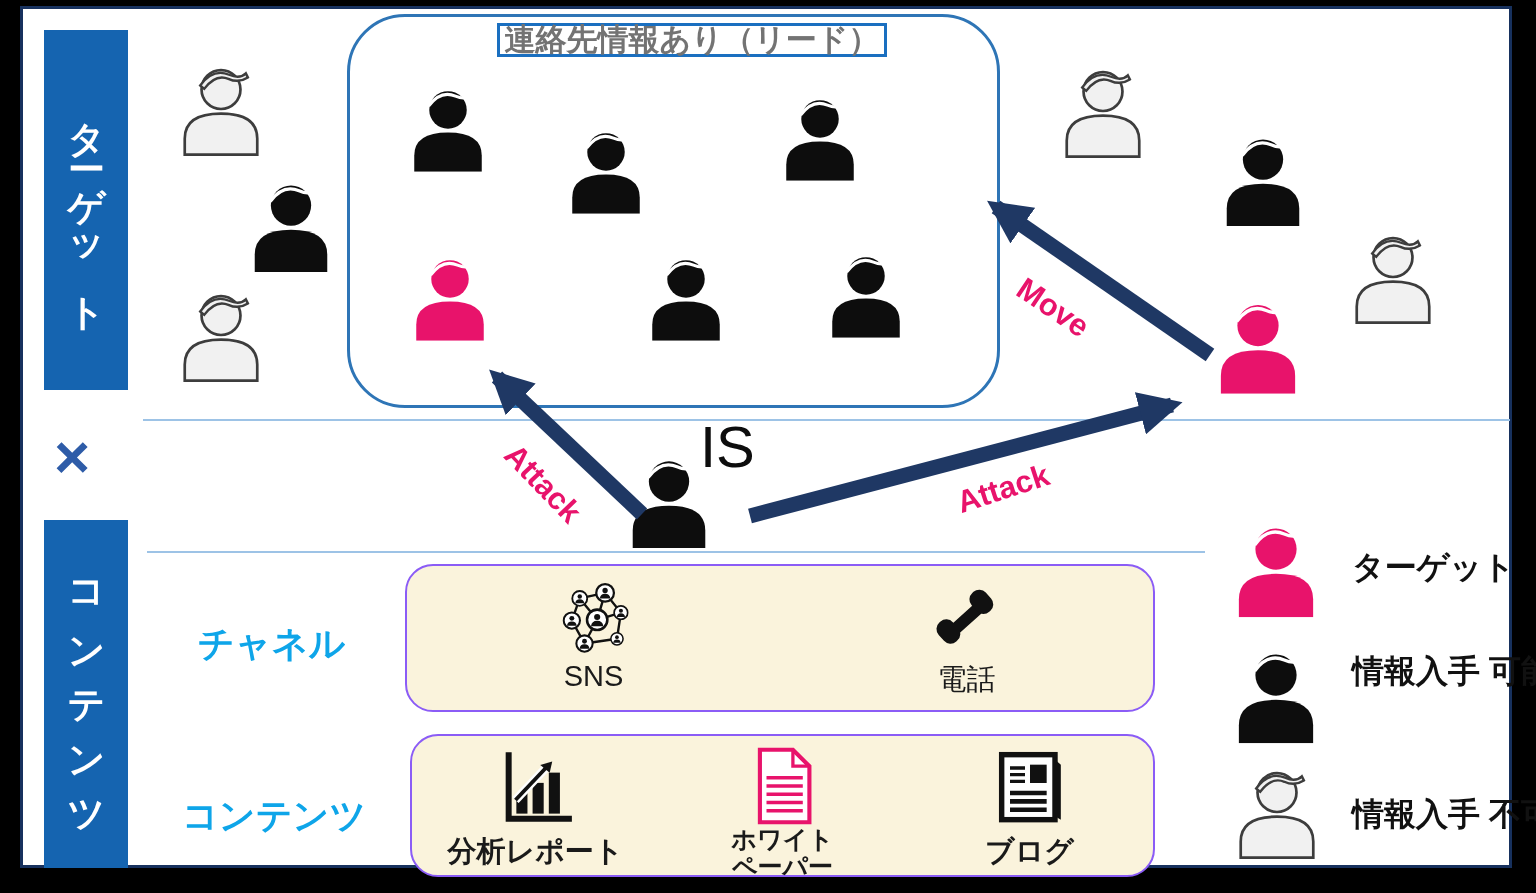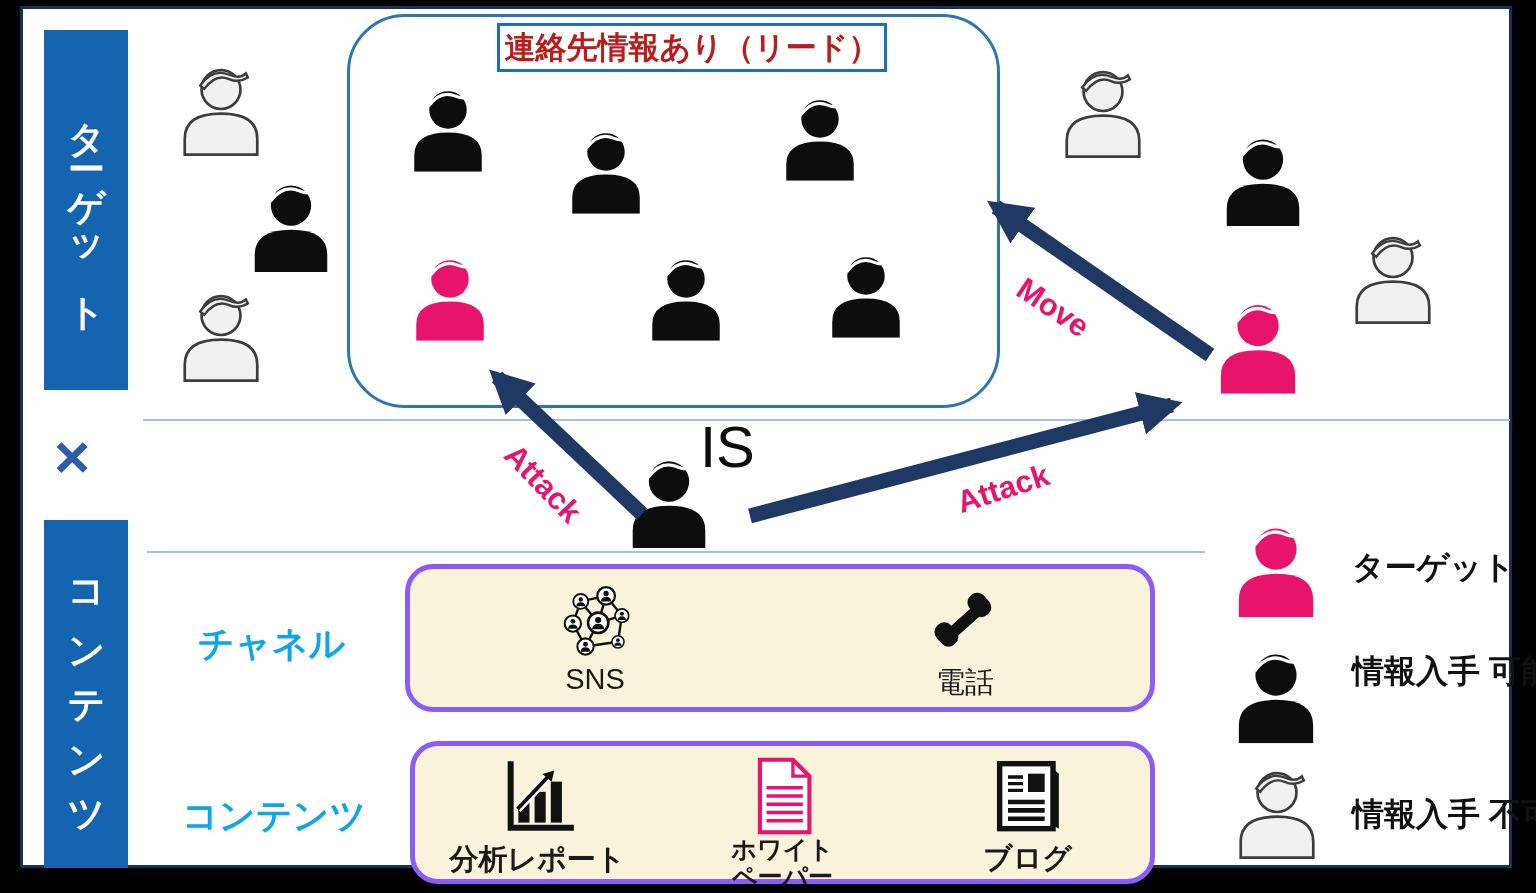--- a/index.html
+++ b/index.html
@@ -16,42 +16,42 @@
   .bar-target{top:30px;height:360px;}
   .bar-contents{top:520px;height:348px;}
   .times{left:54px;top:426px;font-size:62px;font-weight:700;color:#2e5ca8;z-index:2;line-height:1;}
   
   .divider{height:2px;background:#9dc3e6;z-index:1;}
   .div1{left:143px;top:419px;width:1367px;}
   .div2{left:147px;top:551px;width:1058px;}
   
   .leadbox{left:347px;top:14px;width:653px;height:394px;border:3px solid #2e75b6;
            border-radius:58px;z-index:1;}
-  .titlebox{left:497px;top:23px;width:390px;height:49px;background:#fff;border:3px solid #1a6fc0;
+  .titlebox{left:497px;top:23px;width:390px;height:34px;background:#fff;border:3px solid #1a6fc0;
             display:flex;align-items:center;justify-content:center;z-index:5;
-            font-weight:700;font-size:31px;color:#b91c1c;white-space:nowrap;}
+            font-weight:700;font-size:31px;color:#737373;white-space:nowrap;}
   
   .person{position:absolute;z-index:2;}
   
   .is-label{left:700px;top:418px;font-size:58px;font-weight:400;color:#0d0d0d;z-index:3;line-height:1;}
   
   .overlay{position:absolute;left:0;top:0;width:1536px;height:893px;z-index:4;pointer-events:none;}
   .rot-label{position:absolute;z-index:5;width:150px;text-align:center;
              font-weight:700;font-size:31px;color:#e8136b;line-height:1;}
   .attack-left{left:468px;top:468px;transform:rotate(46deg);}
   .attack-right{left:928px;top:473px;transform:rotate(-18deg);}
   .move-label{left:978px;top:292px;transform:rotate(34deg);}
   
   .rowhead{font-weight:700;font-size:36px;color:#0ea5e9;z-index:2;white-space:nowrap;}
   .head-channel{left:198px;top:620px;}
   .head-contents{left:182px;top:792px;}
-  .panel{background:#faf3dc;border:5px solid #8b5cf6;border-radius:28px;z-index:1;
+  .panel{background:#faf3dc;border:2px solid #8b5cf6;border-radius:28px;z-index:1;
          display:flex;align-items:stretch;}
   .panel-channel{left:405px;top:564px;width:750px;height:148px;padding-top:14px;}
-  .panel-contents{left:410px;top:734px;width:745px;height:143px;padding-top:10px;margin-top:7px;}
+  .panel-contents{left:410px;top:734px;width:745px;height:143px;padding-top:10px;}
   .cell{flex:1;display:flex;flex-direction:column;align-items:center;}
   .iconwrap{height:78px;display:flex;align-items:center;justify-content:center;}
   .panel-contents .iconwrap{height:84px;}
   .clabel{font-size:29px;color:#1a1a1a;margin-top:2px;text-align:center;}
   .panel-contents .clabel{font-weight:700;}
   .clabel.small{font-size:25px;line-height:27px;margin-top:0;}
   .pre{white-space:pre-line;}
   
   .legend-label{font-weight:700;font-size:32px;color:#111;line-height:38px;z-index:2;white-space:nowrap;}
 </style>

